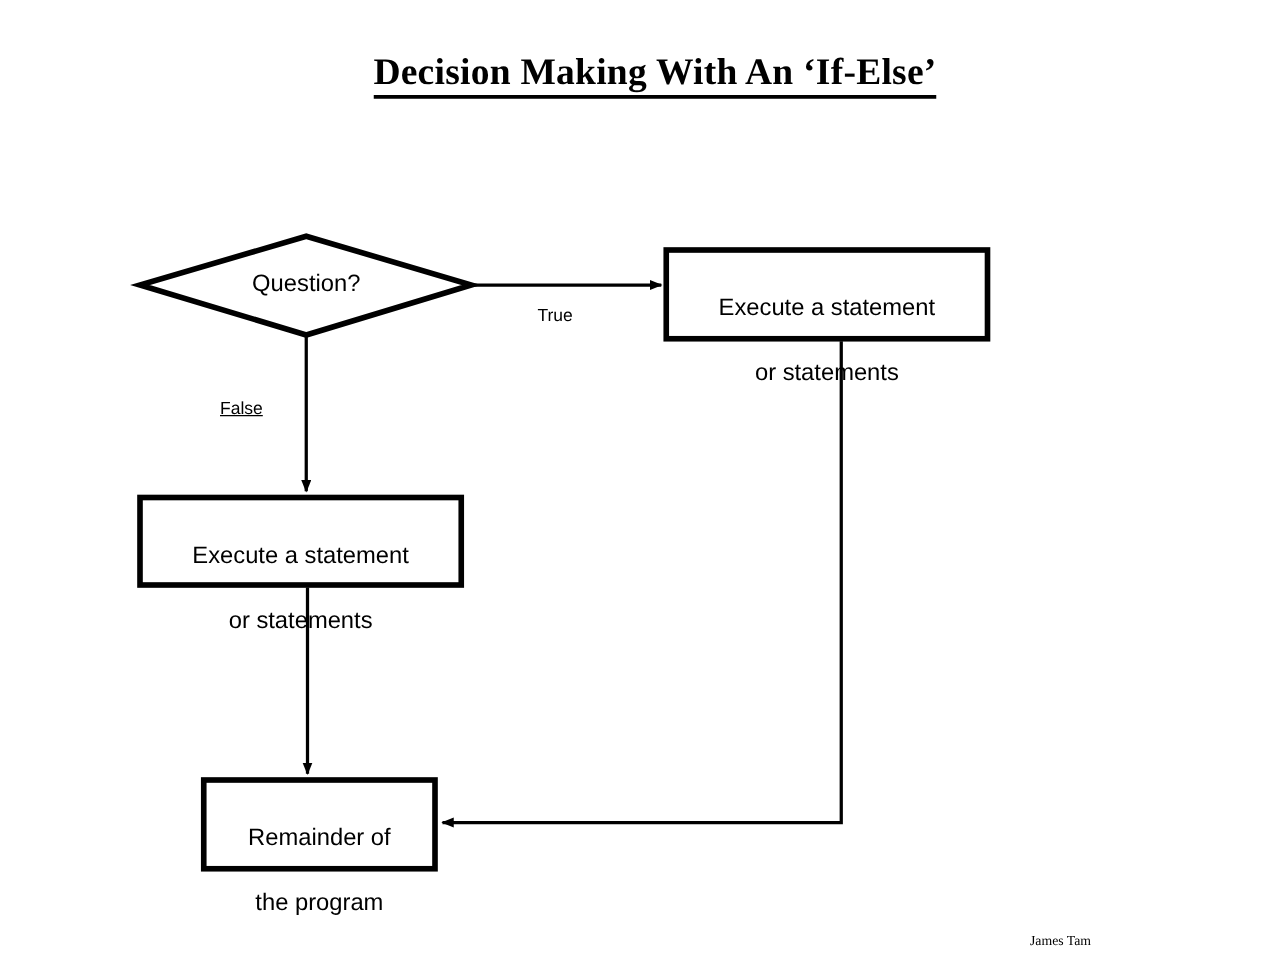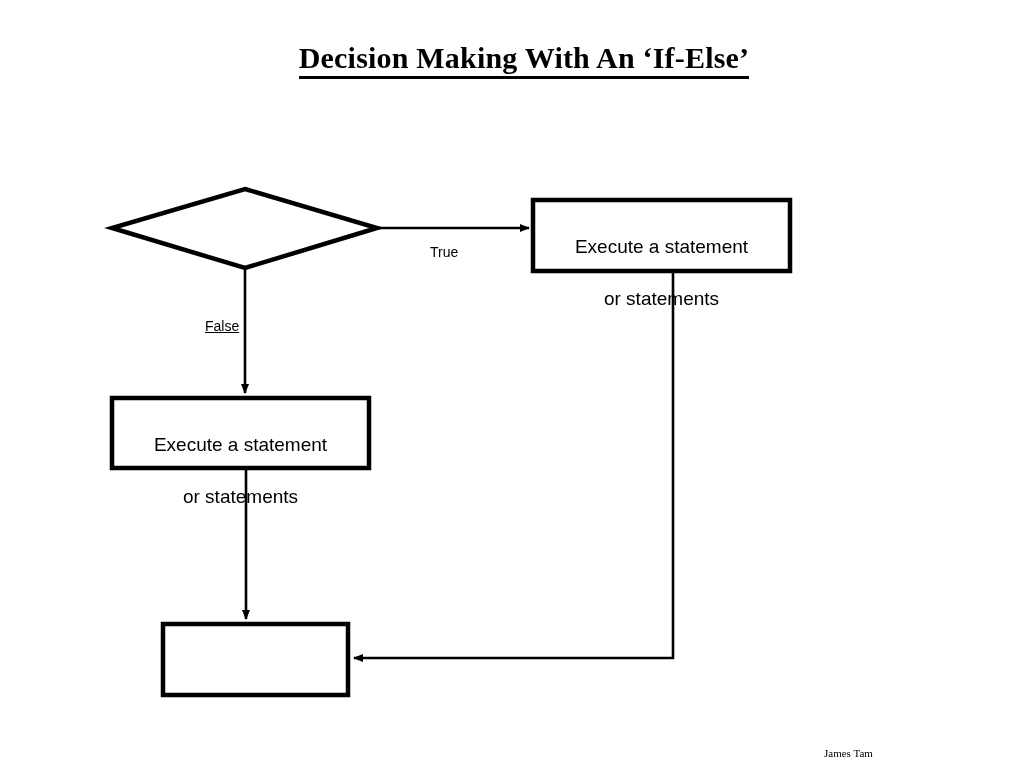--- a/index.html
+++ b/index.html
@@ -95,21 +95,21 @@
     font-size: 14px;
     line-height: 17px;
     color: #000;
   }
   #label-true {
     left: 430px;
     top: 204px;
     margin-top: 40px;
   }
   #label-false {
-    left: 205px;
+    left: 176px;
     top: 318px;
     text-decoration: underline;
   }
 
   
   #footer {
     position: absolute;
     left: 824px;
     top: 746px;
     width: 164px;
@@ -153,31 +153,36 @@
 
       <line x1="377" y1="228" x2="529" y2="228" stroke="#000000" stroke-width="2.6" marker-end="url(#arrowR)"></line>
 
       <line x1="245" y1="268" x2="245" y2="393" stroke="#000000" stroke-width="2.6" marker-end="url(#arrowD)"></line>
 
       <line x1="246" y1="470" x2="246" y2="619" stroke="#000000" stroke-width="2.6" marker-end="url(#arrowD)"></line>
 
       <polyline points="673,273 673,658 354,658" fill="none" stroke="#000000" stroke-width="2.6" marker-end="url(#arrowL)"></polyline>
     </svg>
 
+    <div class="nodelabel" id="diamond-label">Question?</div>
 
     <div class="nodelabel" id="box1-label">
       <div>Execute a statement</div>
       <div>or statements</div>
     </div>
 
     <div class="nodelabel" id="box2-label">
       <div>Execute a statement</div>
       <div>or statements</div>
     </div>
 
+    <div class="nodelabel" id="box3-label">
+      <div>Remainder of</div>
+      <div>the program</div>
+    </div>
 
     <div class="edgelabel" id="label-true">True</div>
     <div class="edgelabel" id="label-false">False</div>
   </div>
 
   <div id="footer">James Tam</div>
 
 </div>
 
 </body></html>

